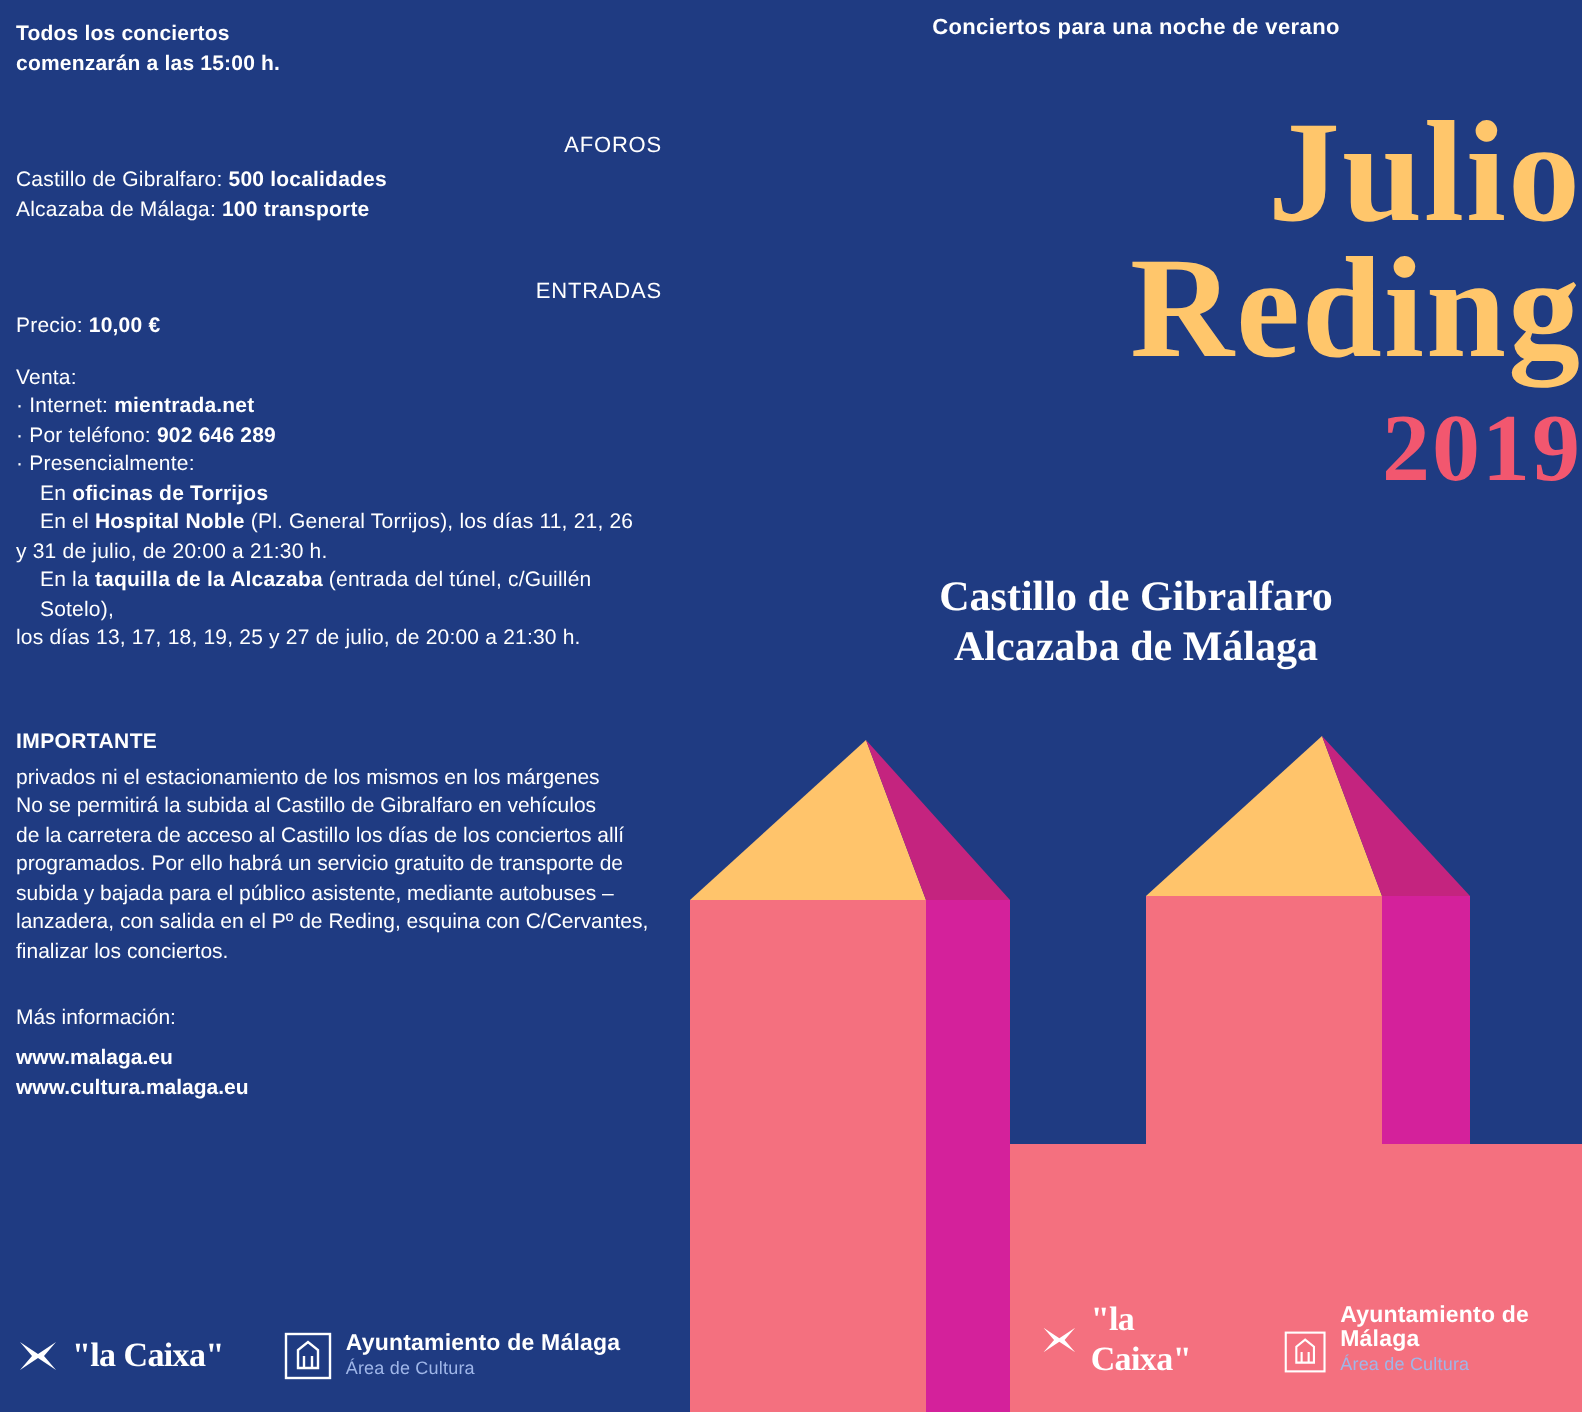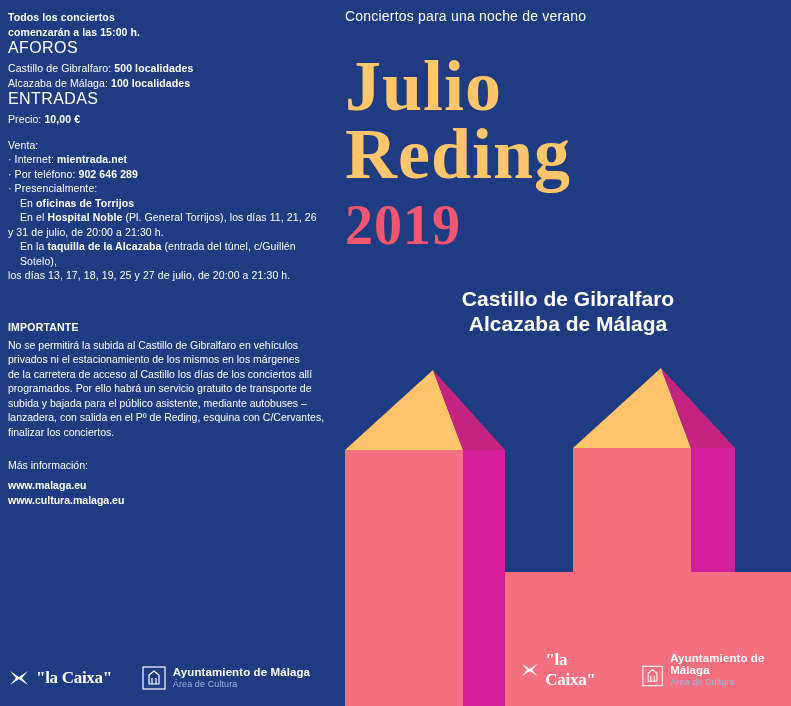--- a/index.html
+++ b/index.html
@@ -26,25 +26,26 @@
     box-sizing: border-box;
     z-index: 5;
   }
   .ln {
     font-size: 10.5px;
     line-height: 14.5px;
     letter-spacing: 0.1px;
   }
   .bold { font-weight: bold; }
   .section-head {
-    font-size: 16px;
+    font-size: 11px;
     font-weight: normal;
     letter-spacing: 0.4px;
-    margin-top: 0;
+    margin-top: 28px;
     margin-bottom: 4px;
+    text-align: right;
   }
   .indent1 { padding-left: 12px; }
   .gap-md { height: 11px; }
   .important-title {
     font-size: 10.5px;
     font-weight: bold;
     letter-spacing: 0.2px;
     margin-bottom: 5px;
   }
   .para {
@@ -57,57 +58,57 @@
   .right-col {
     position: absolute;
     left: 345px; top: 0;
     width: 446px; height: 706px;
     z-index: 4;
   }
   .tagline {
     position: absolute;
     top: 8px;
     left: 0; right: 0;
-    text-align: left;
-    font-size: 14px;
-    font-weight: normal;
+    text-align: center;
+    font-size: 11px;
+    font-weight: bold;
     letter-spacing: 0.2px;
     color: #ffffff;
   }
   .title-wrap {
     position: absolute;
     top: 52px;
     left: 0; right: 0;
-    text-align: left;
+    text-align: right;
   }
   .t-julio, .t-musical {
     font-family: "Liberation Serif", serif;
     font-weight: bold;
     color: #ffc66b;
     font-size: 72px;
     line-height: 68px;
     letter-spacing: 1px;
     display: block;
   }
   .t-year {
     font-family: "Liberation Serif", serif;
     font-weight: bold;
     color: #f2576f;
-    font-size: 56px;
+    font-size: 48px;
     line-height: 70px;
     letter-spacing: 1px;
     display: block;
     margin-top: 2px;
   }
   .venues {
     position: absolute;
     top: 286px;
     left: 0; right: 0;
     text-align: center;
-    font-family: Liberation Sans, sans-serif;
+    font-family: Liberation Serif, serif;
     font-weight: bold;
     font-size: 21px;
     line-height: 25px;
     color: #ffffff;
   }
 
   
   .illo {
     position: absolute;
     left: 345px;
@@ -194,41 +195,41 @@
   </svg>
 </div>
 
 <div class="left-col">
 
   <div class="ln bold">Todos los conciertos</div>
   <div class="ln bold">comenzarán a las 15:00 h.</div>
 
   <div class="section-head">AFOROS</div>
   <div class="ln"><span>Castillo de Gibralfaro: </span><span class="bold">500 localidades</span></div>
-  <div class="ln"><span>Alcazaba de Málaga: </span><span class="bold">100 localidades</span></div>
+  <div class="ln"><span>Alcazaba de Málaga: </span><span class="bold">100 transporte</span></div>
 
   <div class="section-head">ENTRADAS</div>
   <div class="ln"><span>Precio: </span><span class="bold">10,00 €</span></div>
 
   <div class="gap-md"></div>
   <div class="ln">Venta:</div>
   <div class="ln"><span>· Internet: </span><span class="bold link">mientrada.net</span></div>
   <div class="ln"><span>· Por teléfono: </span><span class="bold">902 646 289</span></div>
   <div class="ln">· Presencialmente:</div>
   <div class="ln indent1"><span>En </span><span class="bold">oficinas de Torrijos</span></div>
   <div class="ln indent1"><span>En el </span><span class="bold">Hospital Noble</span><span> (Pl. General Torrijos), los días 11, 21, 26</span></div>
   <div class="ln">y 31 de julio, de 20:00 a 21:30 h.</div>
   <div class="ln indent1"><span>En la </span><span class="bold">taquilla de la Alcazaba</span><span> (entrada del túnel, c/Guillén Sotelo),</span></div>
   <div class="ln">los días 13, 17, 18, 19, 25 y 27 de julio, de 20:00 a 21:30 h.</div>
 
   <div style="height:38px"></div>
 
   <div class="important-title">IMPORTANTE</div>
+  <div class="para">privados ni el estacionamiento de los mismos en los márgenes</div>
   <div class="para">No se permitirá la subida al Castillo de Gibralfaro en vehículos</div>
-  <div class="para">privados ni el estacionamiento de los mismos en los márgenes</div>
   <div class="para">de la carretera de acceso al Castillo los días de los conciertos allí</div>
   <div class="para">programados. Por ello habrá un servicio gratuito de transporte de</div>
   <div class="para">subida y bajada para el público asistente, mediante autobuses –</div>
   <div class="para">lanzadera, con salida en el Pº de Reding, esquina con C/Cervantes,</div>
   <div class="para">finalizar los conciertos.</div>
 
   <div style="height:18px"></div>
   <div class="para">Más información:</div>
   <div style="height:6px"></div>
   <div class="para bold link">www.malaga.eu</div>

